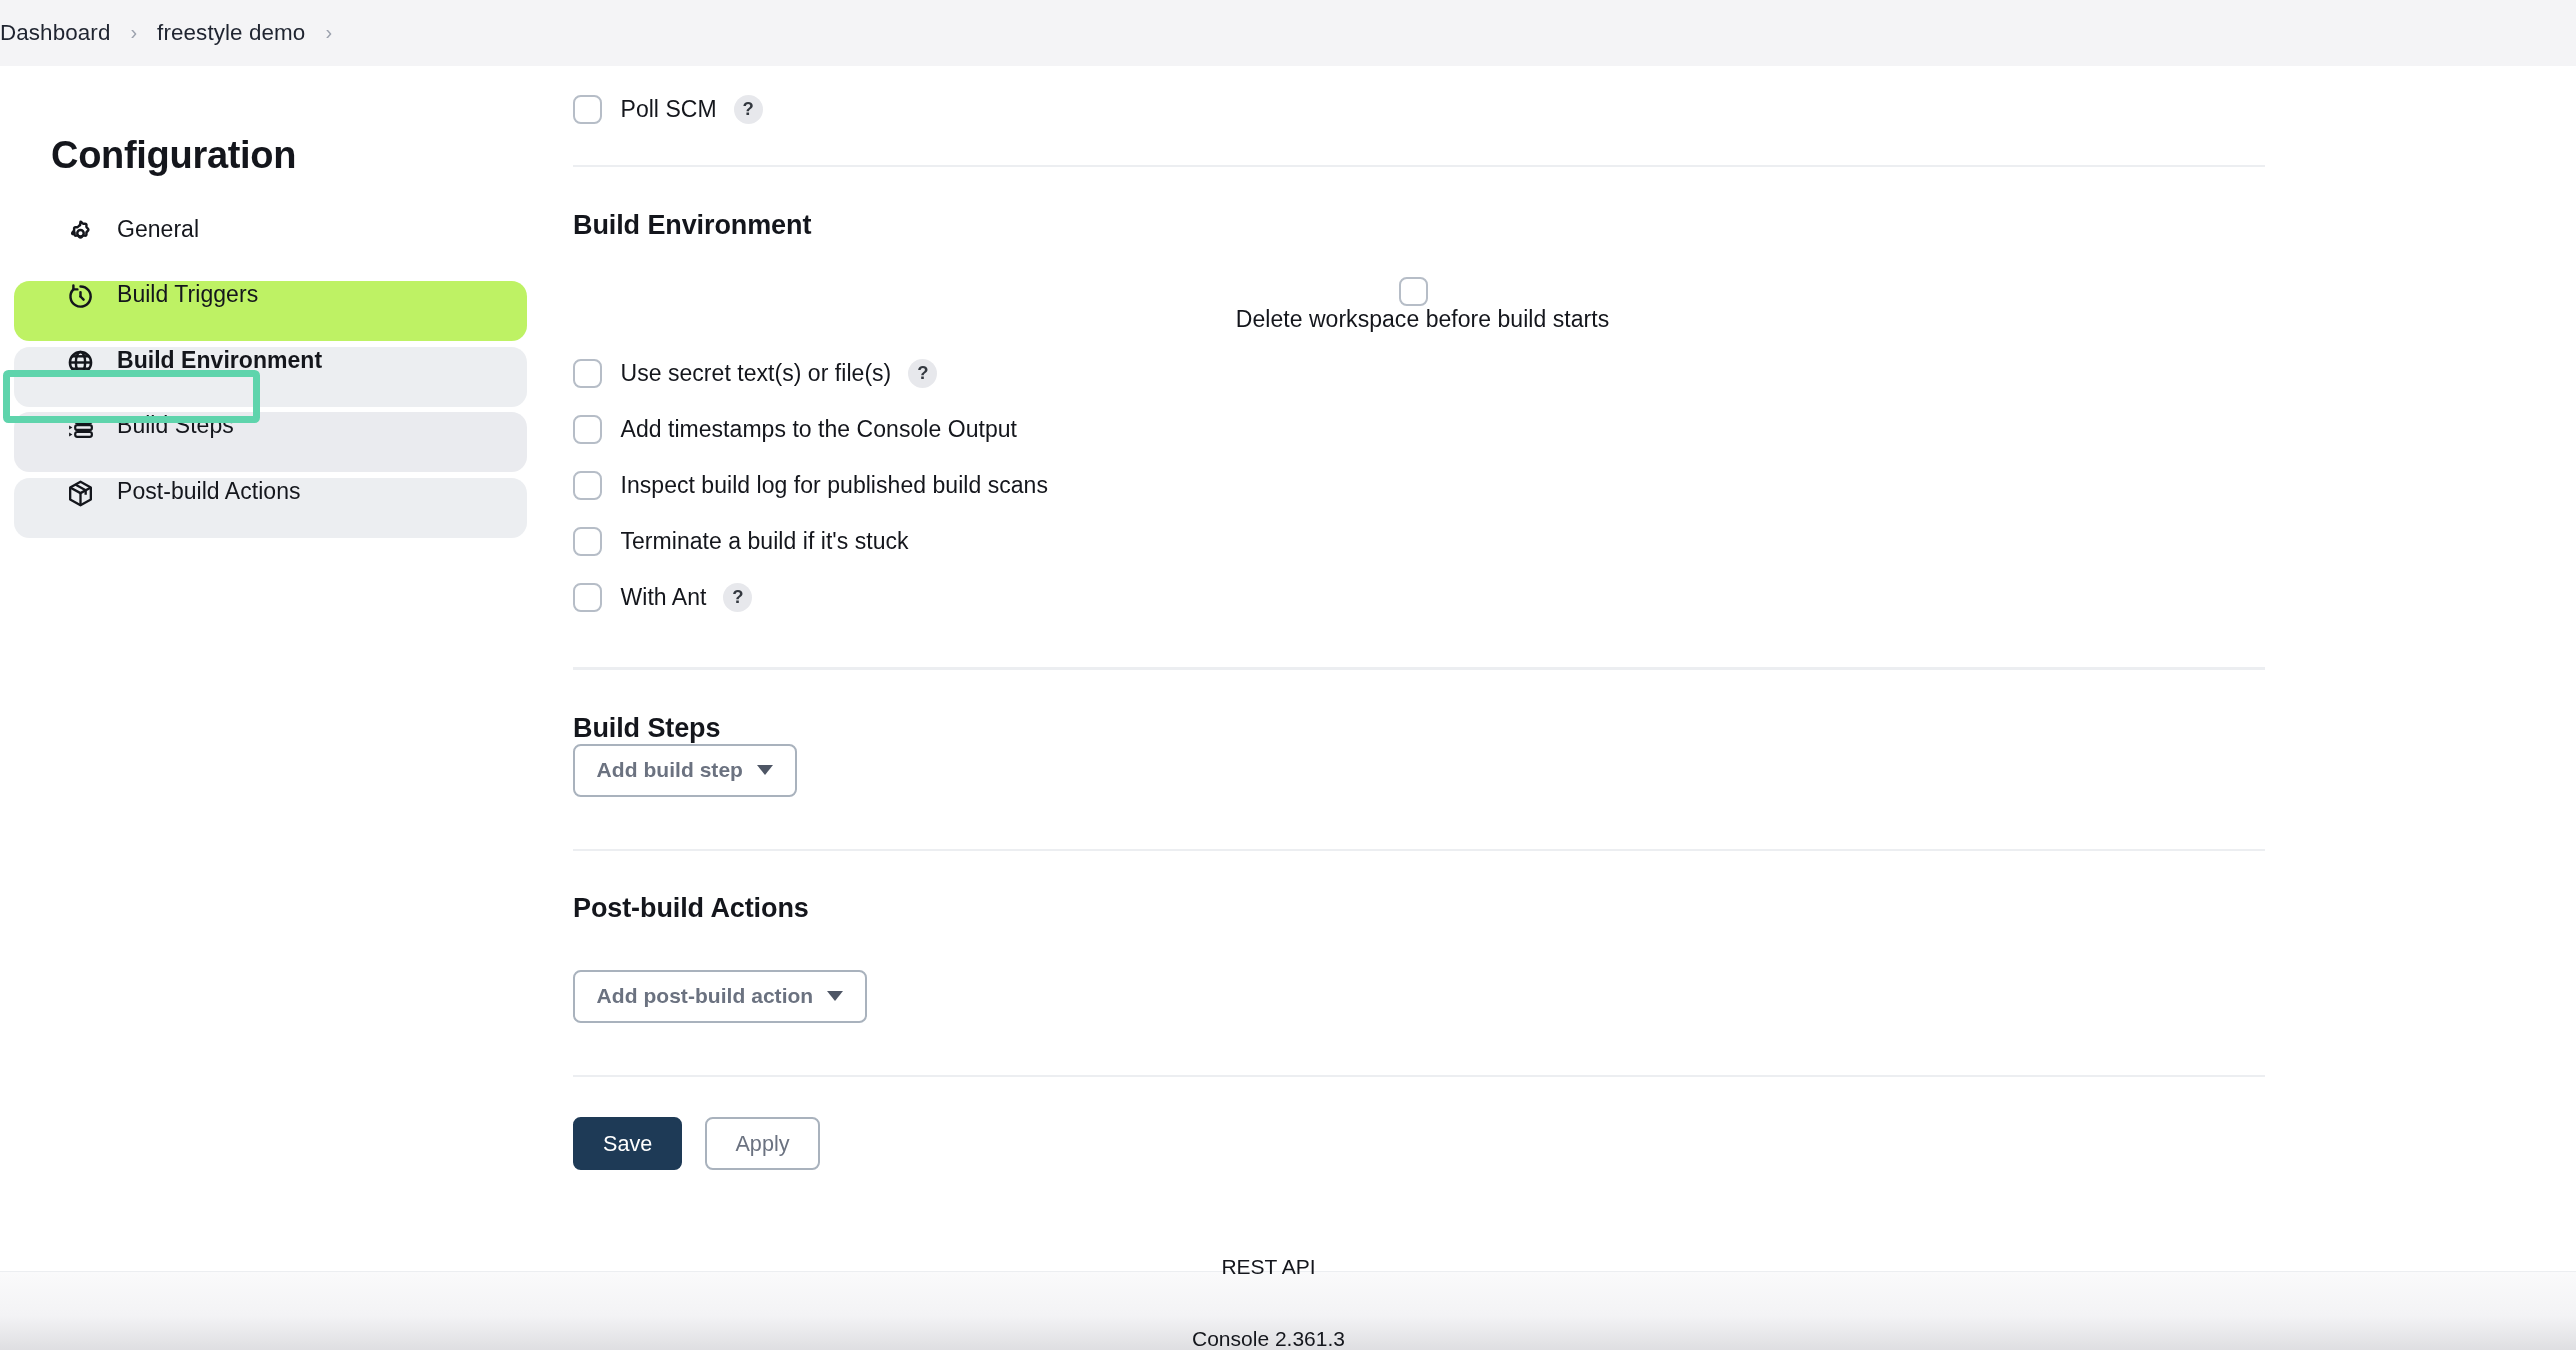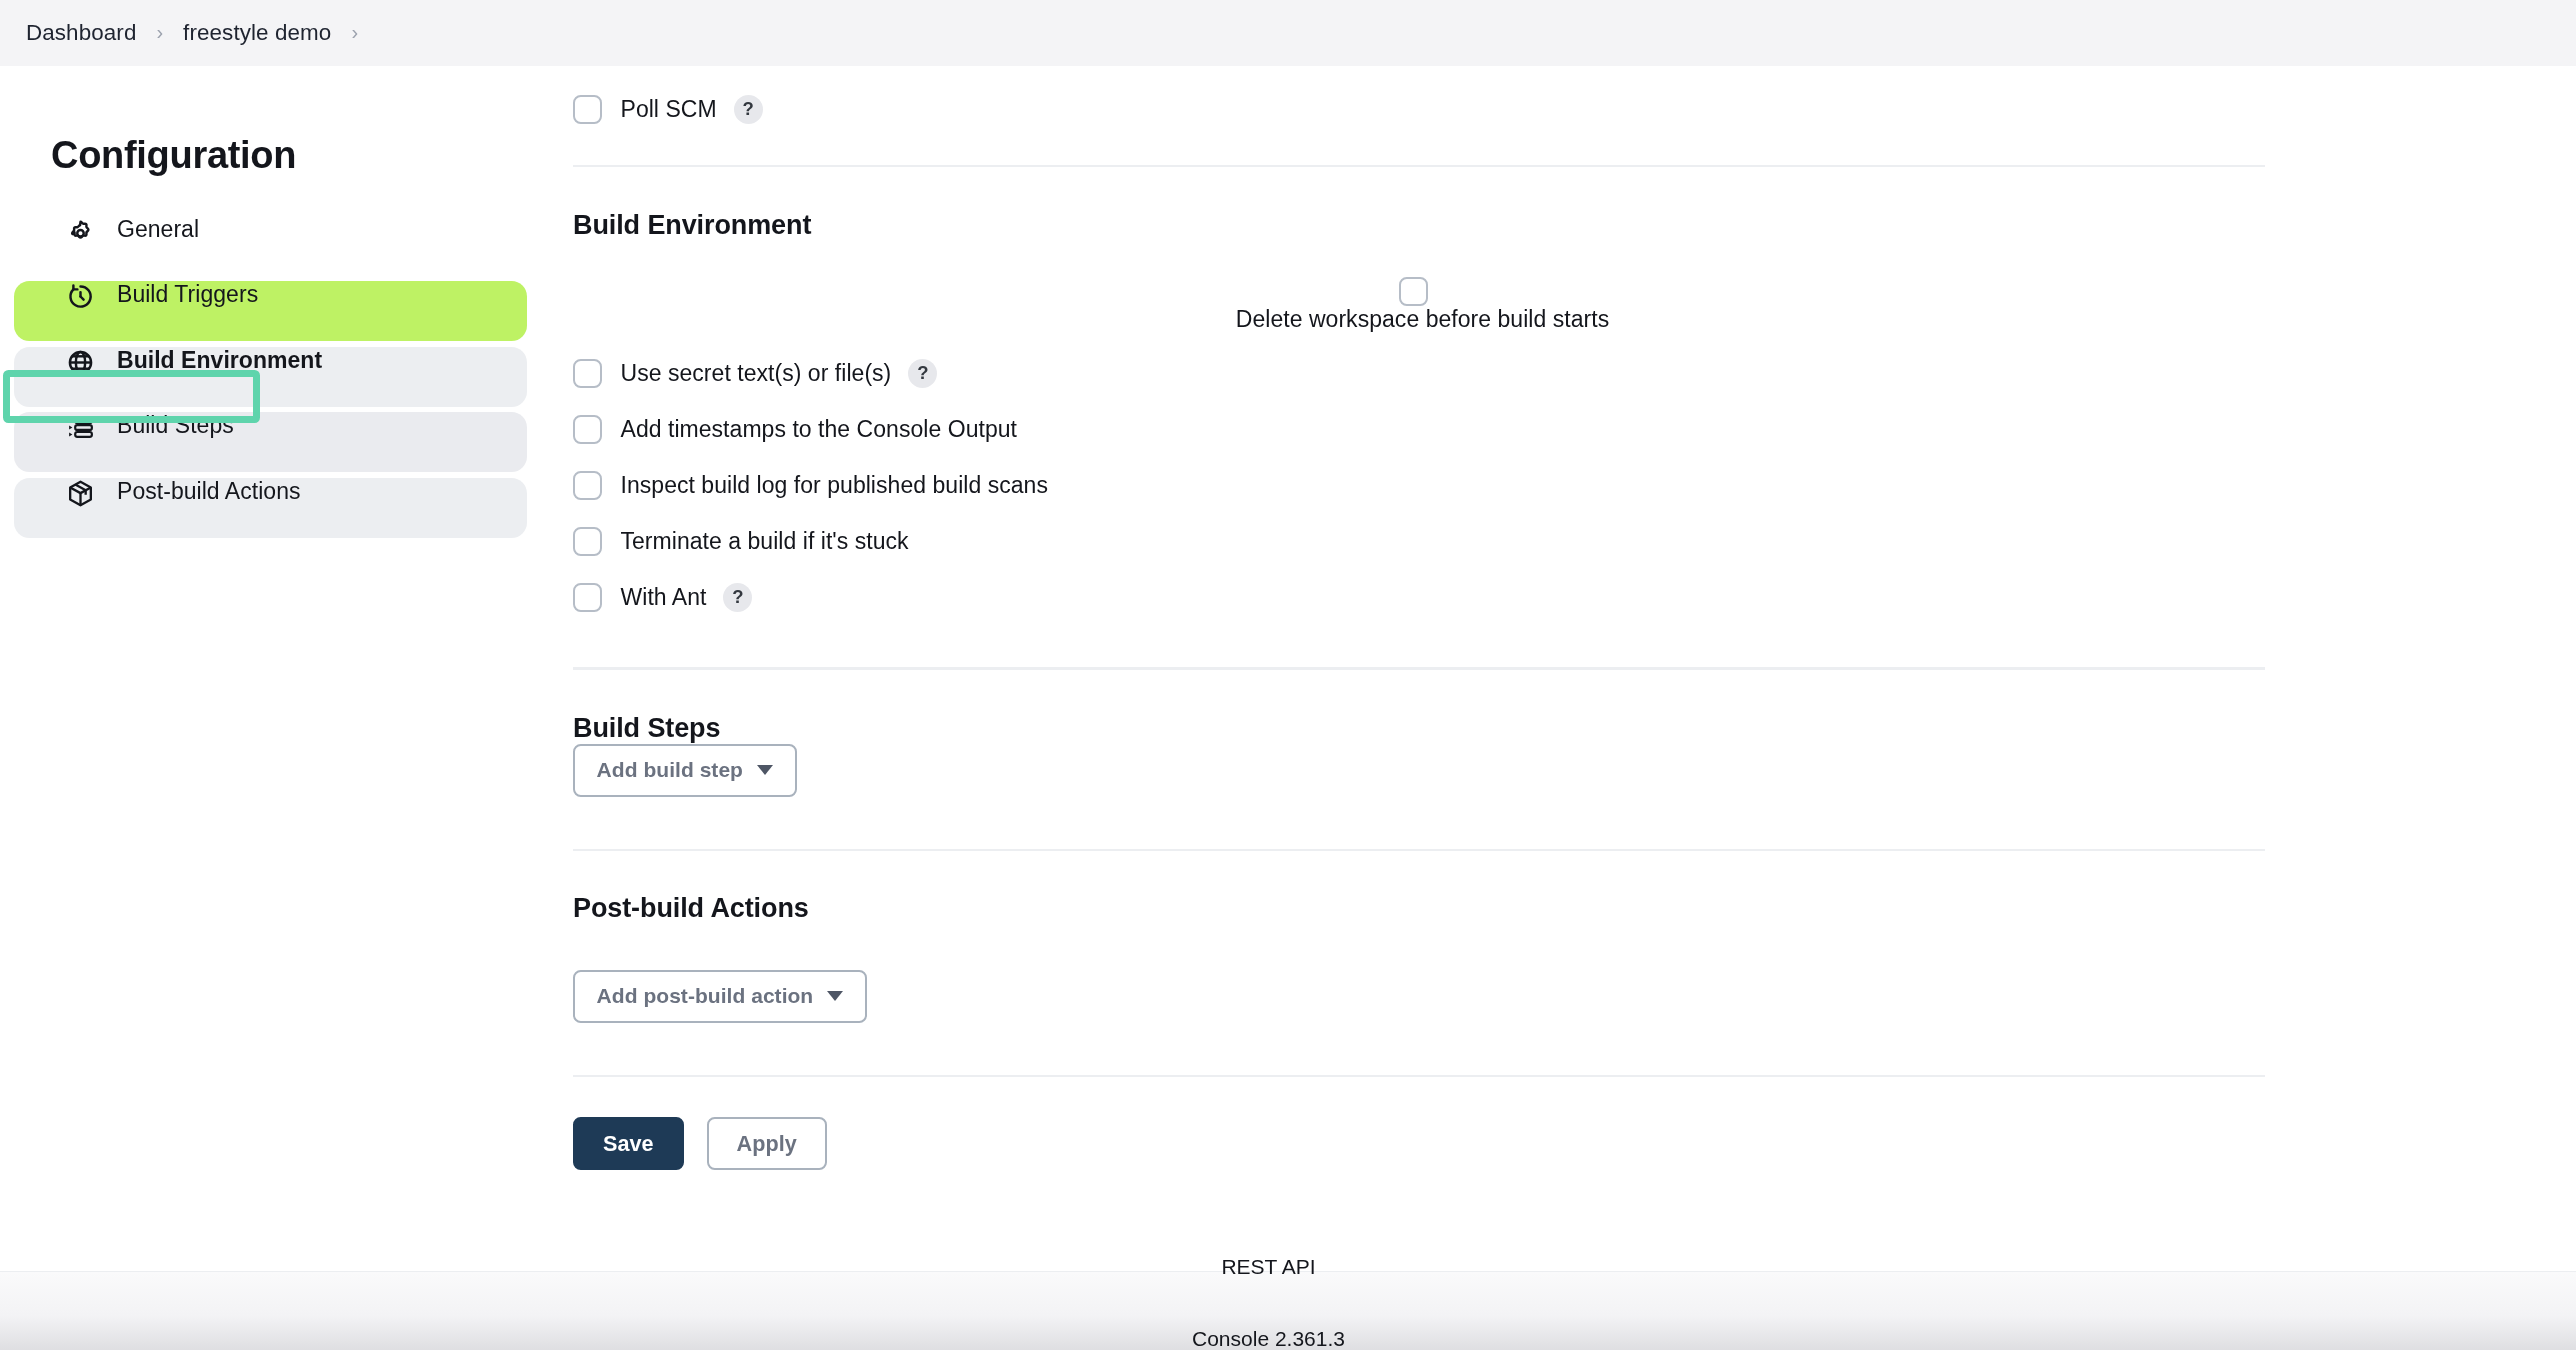--- a/index.html
+++ b/index.html
@@ -10,21 +10,20 @@
     -webkit-font-smoothing: antialiased;
     overflow: hidden;
   }
   .page { position: relative; width: 2576px; height: 1351px; background:#fff; }
 
   
   .breadcrumb-bar {
     position: absolute; left: 0; top: 0; width: 2576px; height: 66px;
     background: #f4f4f6;
     display: flex; align-items: center;
-    padding-left: 26px;
   }
   .crumb {
     font-size: 22.4px; color: #1f2430; letter-spacing: 0.1px;
     text-decoration: none; white-space: nowrap;
   }
   .crumb-sep {
     font-size: 20px; color: #9ba1ad; margin: 0 20px; line-height: 1;
     display: inline-block; transform: translateY(-0.8px);
   }
 
@@ -103,21 +102,21 @@
     white-space: nowrap; cursor: pointer;
   }
   .caret {
     width: 0; height: 0;
     border-left: 8.5px solid transparent;
     border-right: 8.5px solid transparent;
     border-top: 10px solid #4e5665;
   }
   .btn {
     height: 53px; padding: 0 28px; border-radius: 7.7px;
-    font-size: 21.6px; font-weight: 700; letter-spacing: 0.04px;
+    font-size: 21.6px; font-weight: 400; letter-spacing: 0.04px;
     display: inline-flex; align-items: center; justify-content: center;
     cursor: pointer; white-space: nowrap;
   }
   .btn-primary { background: #1e3a56; color: #ffffff; border: 2.3px solid #1e3a56; }
   .btn-secondary { background: #ffffff; color: #6b7280; border: 2.3px solid #a9b2bd; }
 
   
   .footer {
     position: absolute; left: 0; top: 1271px; width: 2576px; height: 80px;
     background: linear-gradient(180deg, #fafafb 0%, #f3f3f5 55%, #dedee1 100%);

